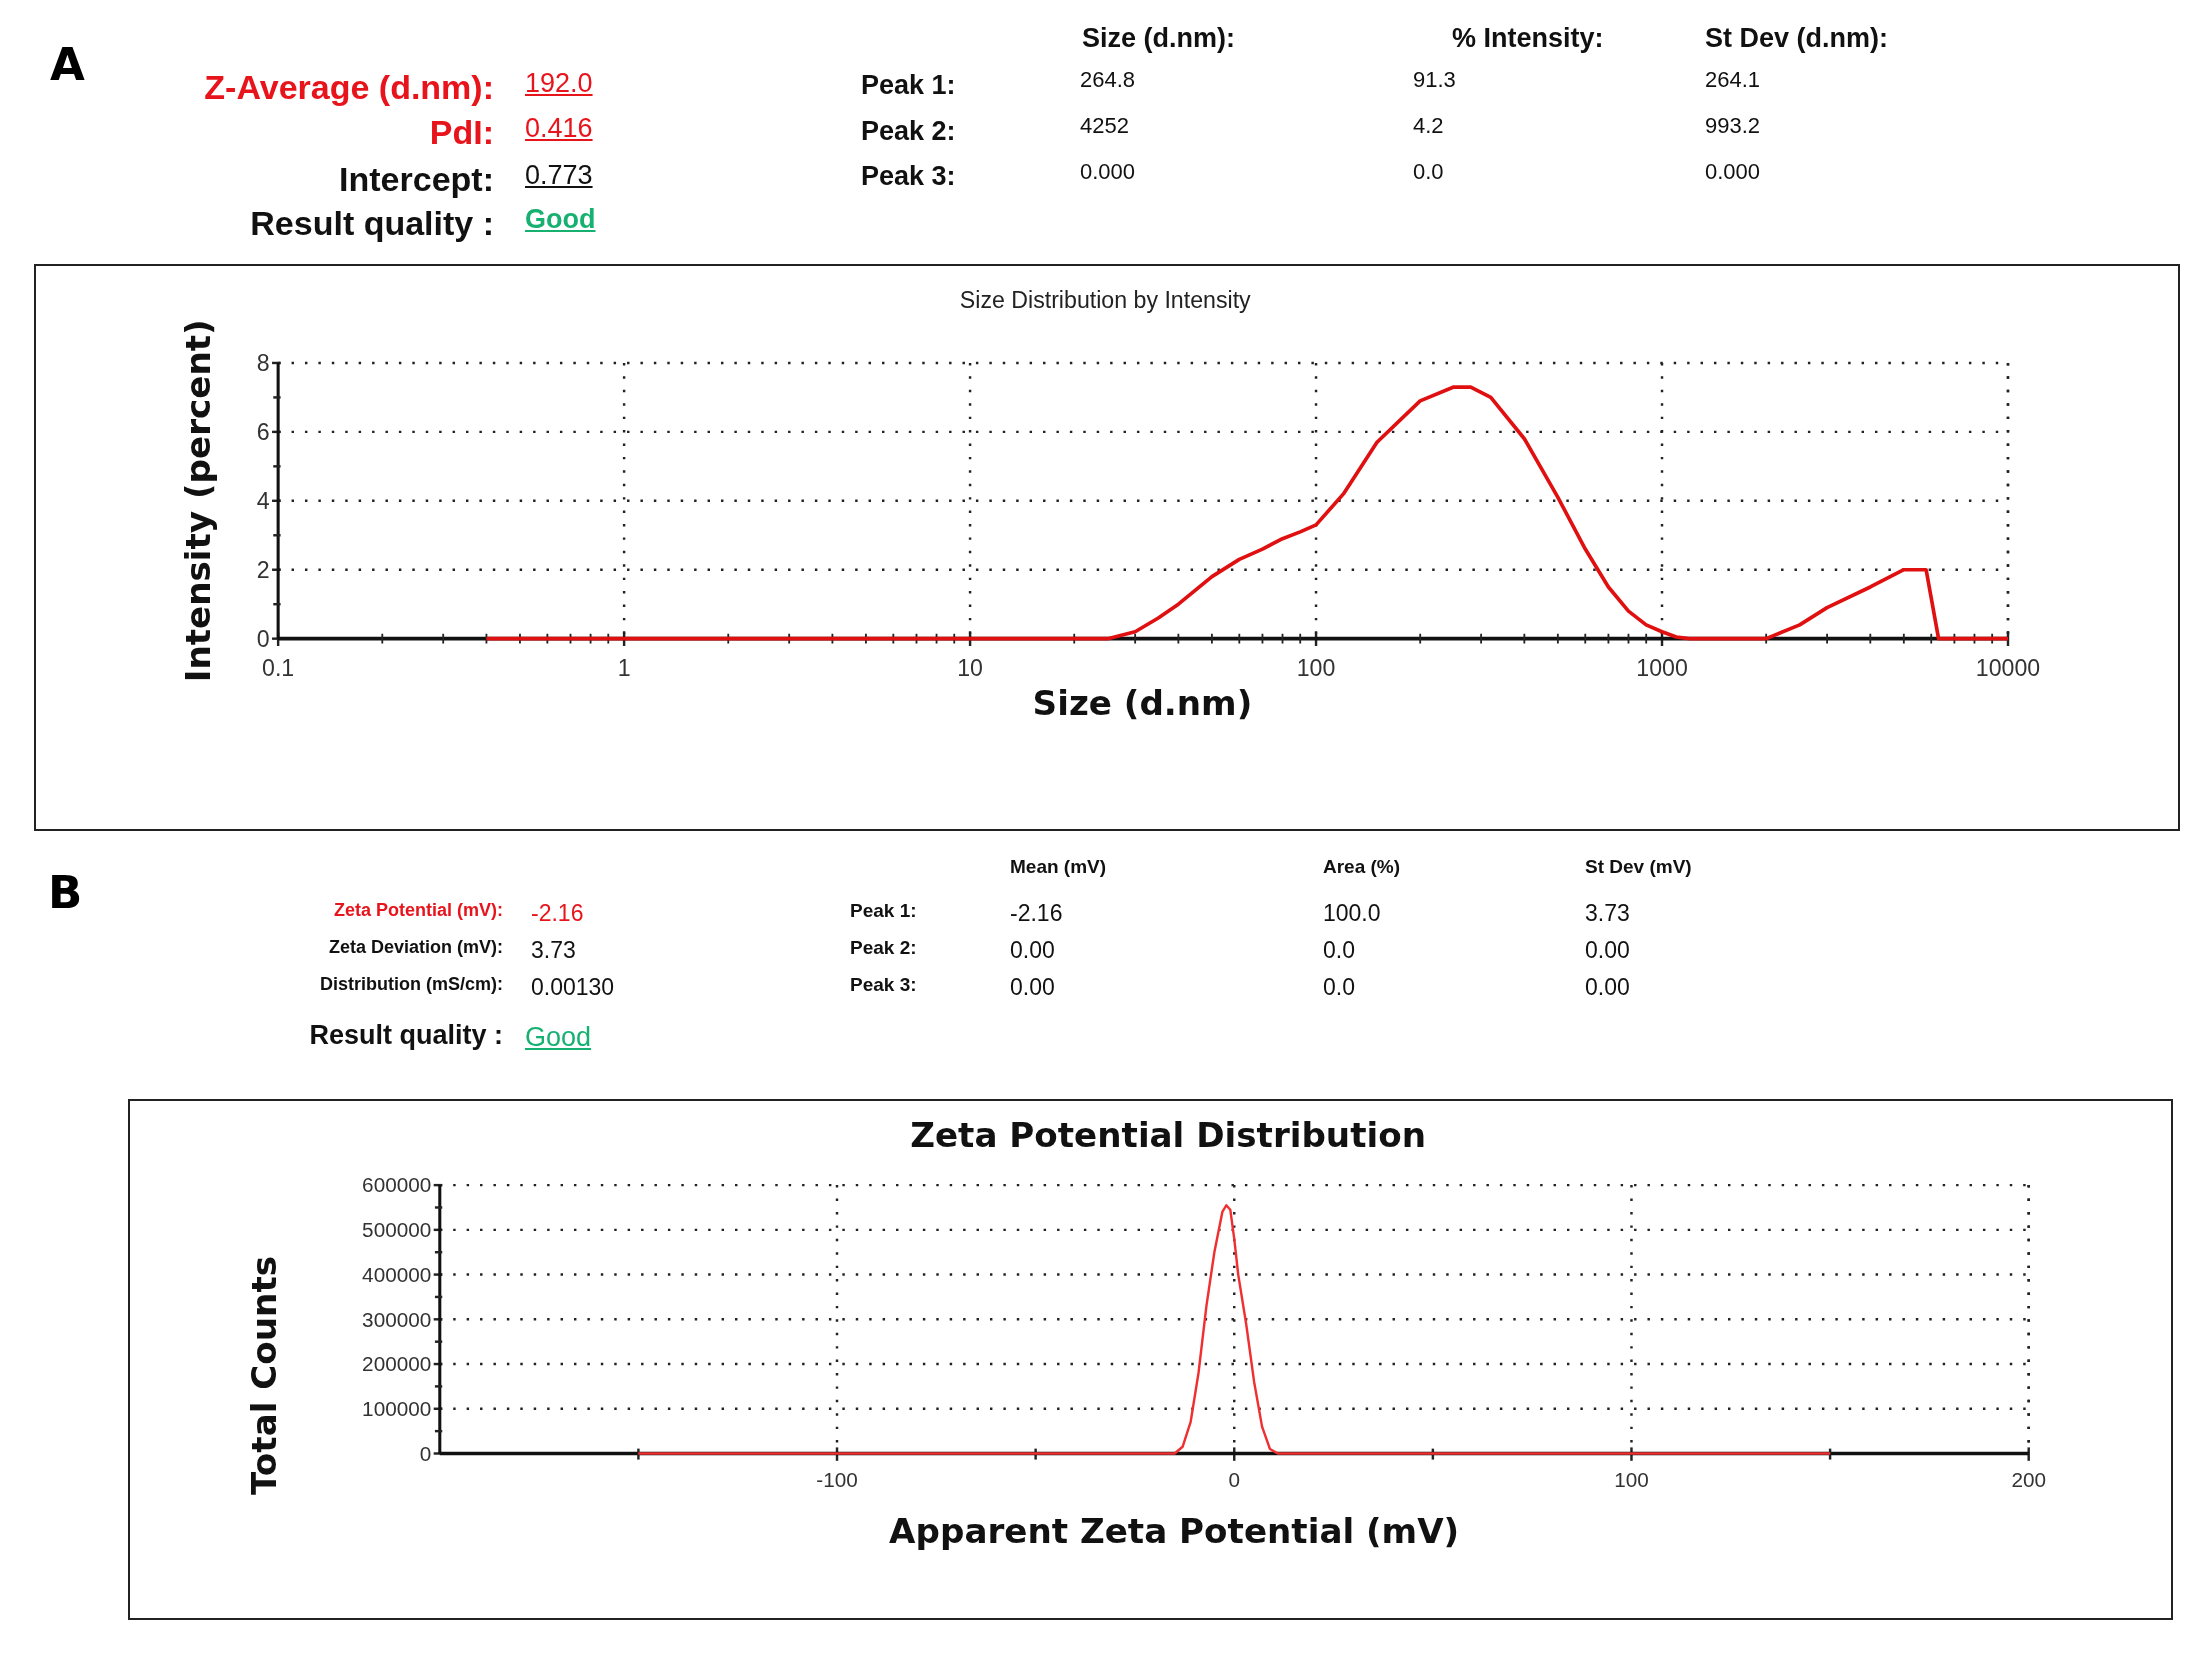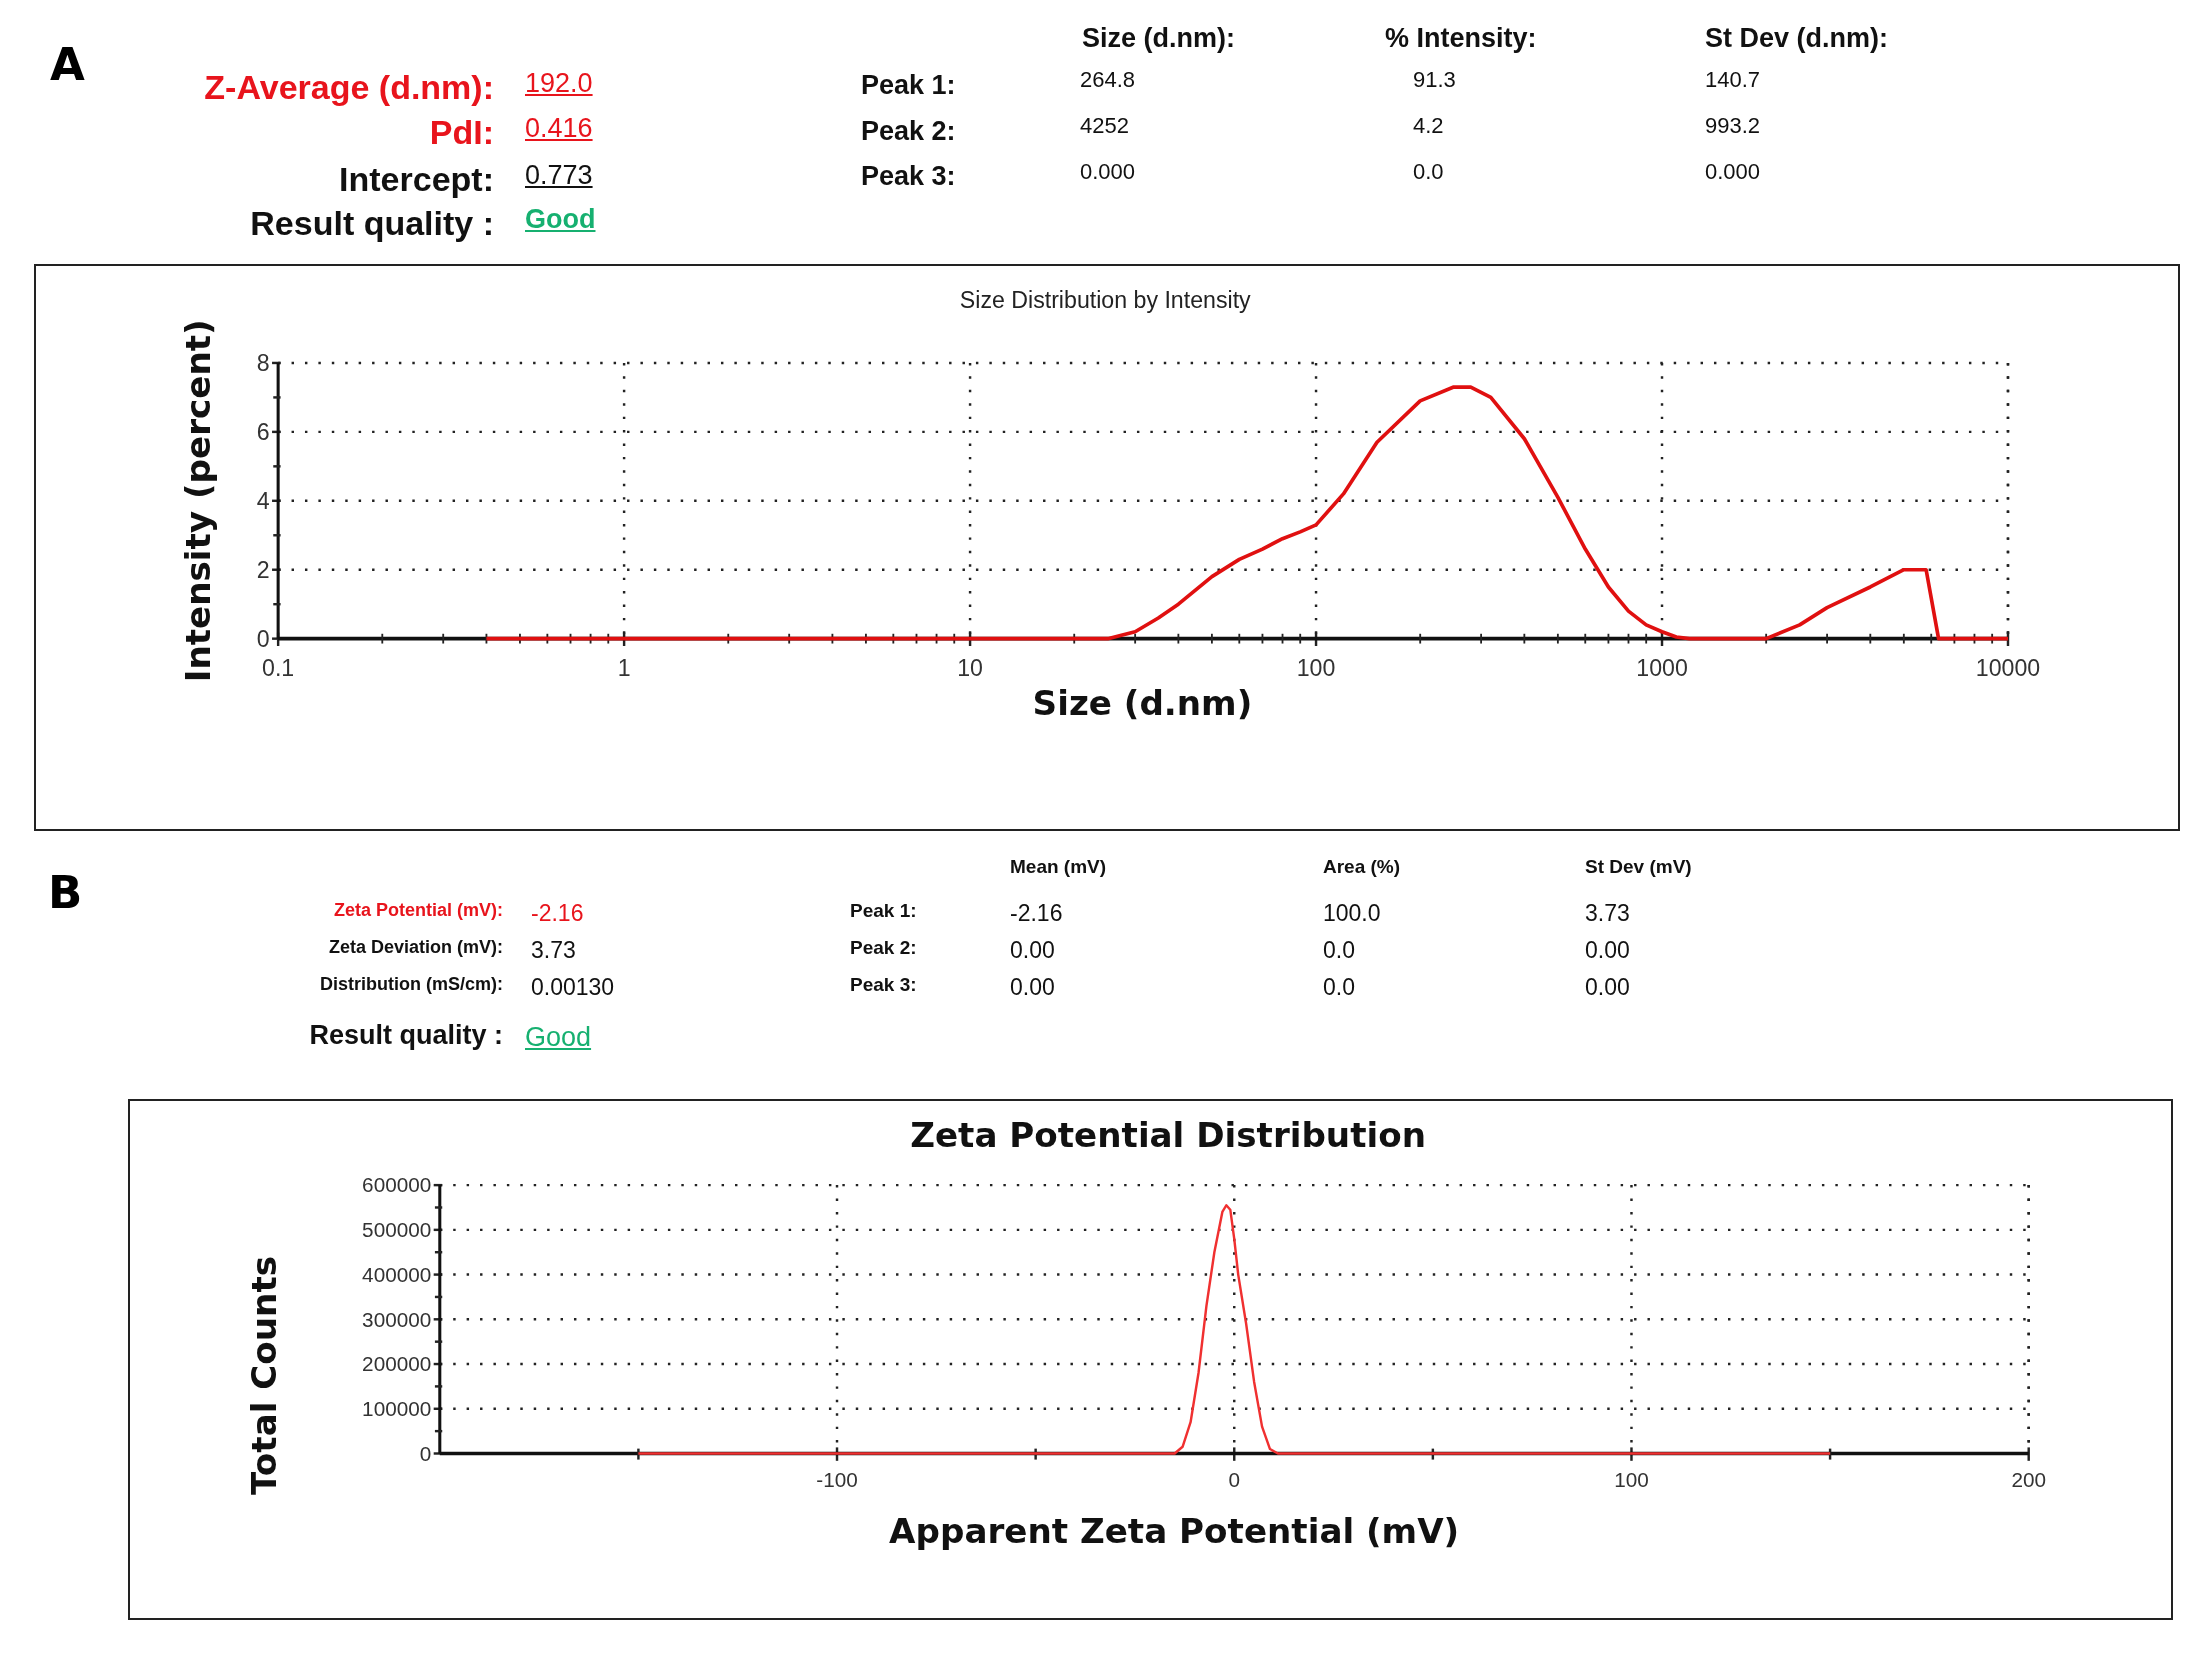--- a/index.html
+++ b/index.html
@@ -30,28 +30,28 @@
   <div class="lbl red" style="right:1711px;top:113px;">PdI:</div>
   <div class="val red" style="left:525px;top:113px;">0.416</div>
   <div class="lbl" style="right:1711px;top:160px;">Intercept:</div>
   <div class="val" style="left:525px;top:160px;">0.773</div>
   <div class="lbl" style="right:1711px;top:204px;">Result quality :</div>
   <div class="val green" style="left:525px;top:204px;font-weight:bold;">Good</div>
 </div>
 
 <div>
   <div class="hdr" style="left:1082px;top:23px;">Size (d.nm):</div>
-  <div class="hdr" style="left:1385px;top:23px;">% Intensity:</div>
+  <div class="hdr" style="left:1452px;top:23px;">% Intensity:</div>
   <div class="hdr" style="left:1705px;top:23px;">St Dev (d.nm):</div>
 
   <div>
     <div class="hdr" style="left:861px;top:70px;">Peak 1:</div>
     <div class="cell" style="left:1080px;top:67px;">264.8</div>
     <div class="cell" style="left:1413px;top:67px;">91.3</div>
-    <div class="cell" style="left:1705px;top:67px;">140.7</div>
+    <div class="cell" style="left:1705px;top:67px;">264.1</div>
   </div>
   <div>
     <div class="hdr" style="left:861px;top:116px;">Peak 2:</div>
     <div class="cell" style="left:1080px;top:113px;">4252</div>
     <div class="cell" style="left:1413px;top:113px;">4.2</div>
     <div class="cell" style="left:1705px;top:113px;">993.2</div>
   </div>
   <div>
     <div class="hdr" style="left:861px;top:161px;">Peak 3:</div>
     <div class="cell" style="left:1080px;top:159px;">0.000</div>

